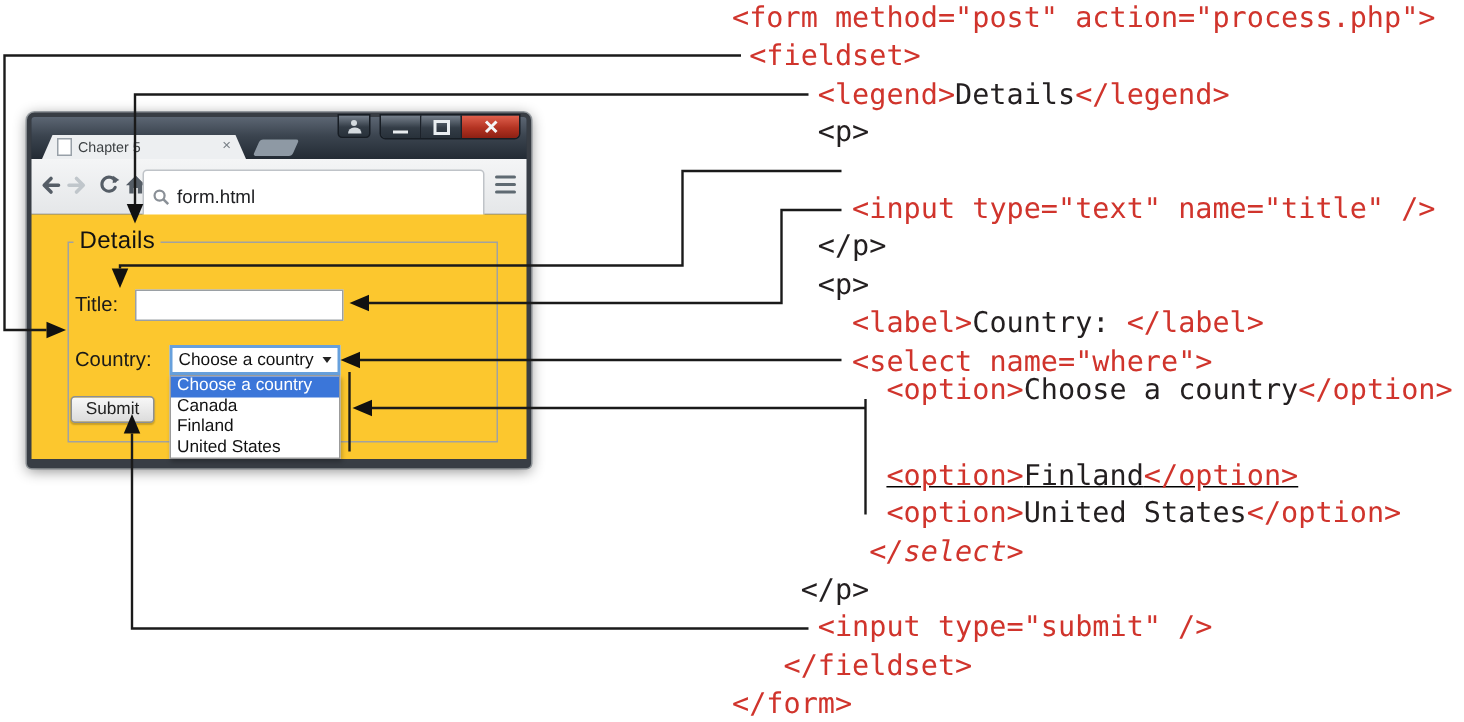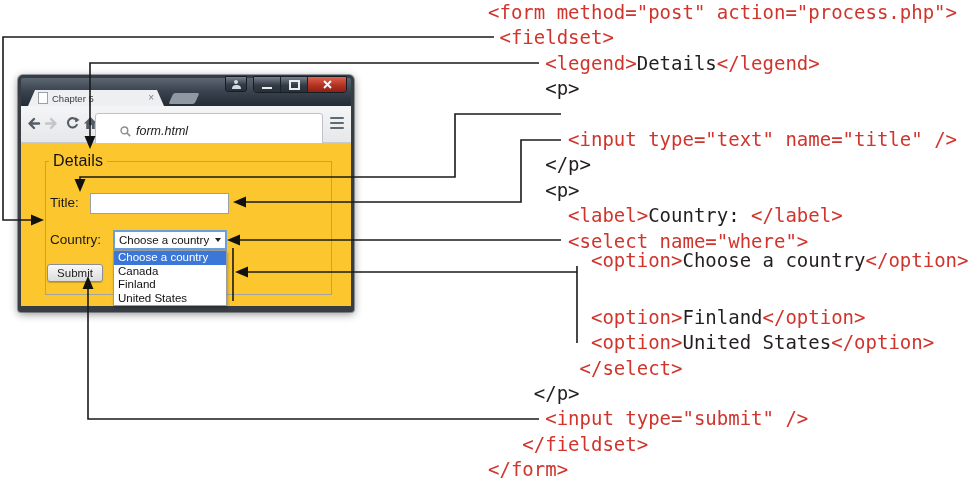--- a/index.html
+++ b/index.html
@@ -48,21 +48,21 @@
   .person-head{width:4px;height:4px;border-radius:50%;background:#d4dadf;margin:0 auto;}
   .person-body{width:9px;height:4px;border-radius:4px 4px 0 0;background:#d4dadf;margin-top:1px;}
 
   .toolbar{position:relative;height:37px;
            background:linear-gradient(#f4f5f6,#e5e7e9);border-bottom:1px solid #c6c9cd;
            box-sizing:border-box;}
   .navbtn{position:absolute;top:8px;width:18px;height:18px;display:flex;align-items:center;
           justify-content:center;}
   .addressbar{position:absolute;left:74px;top:7px;width:228px;height:36px;box-sizing:border-box;
               background:#fff;border:1px solid #bfc3c8;border-radius:3px;
-              display:flex;align-items:center;gap:4px;padding:0 23px;font-style:italic;}
+              display:flex;align-items:center;gap:4px;padding:0 5px;}
   .url{font-size:12.5px;color:#202124;}
   .menu-btn{position:absolute;right:7px;top:11px;width:14px;height:12px;
             display:flex;flex-direction:column;justify-content:space-between;}
   .menu-btn i{display:block;height:2.4px;background:#5f6a72;border-radius:1px;}
 
   
   .page{position:relative;height:163px;background:var(--yellow);}
   .fieldset-box{position:absolute;left:24px;top:18px;width:287px;height:134px;
                 border:1px solid #a2a2a0;box-sizing:border-box;}
   .legend{position:absolute;left:3px;top:-10px;background:var(--yellow);padding:0 4px;
@@ -183,23 +183,23 @@
       <div class="code-line" style="top: 0px; left: 0px;"><span class="red">&lt;form method="post" action="process.php"&gt;</span></div>
       <div class="code-line" style="top: 50.8px; left: 57.2px;"><span class="red">&lt;legend&gt;</span><span class="blk">Details</span><span class="red">&lt;/legend&gt;</span></div>
       <div class="code-line" style="top: 25.4px; left: 11.44px;"><span class="red">&lt;fieldset&gt;</span></div>
       <div class="code-line" style="top: 76.2px; left: 57.2px;"><span class="blk">&lt;p&gt;</span></div>
       <div class="code-line" style="top: 127px; left: 80.08px;"><span class="red">&lt;input type="text" name="title" /&gt;</span></div>
       <div class="code-line" style="top: 152.4px; left: 57.2px;"><span class="blk">&lt;/p&gt;</span></div>
       <div class="code-line" style="top: 177.8px; left: 57.2px;"><span class="blk">&lt;p&gt;</span></div>
       <div class="code-line" style="top: 203.2px; left: 80.08px;"><span class="red">&lt;label&gt;</span><span class="blk">Country: </span><span class="red">&lt;/label&gt;</span></div>
       <div class="code-line" style="top: 228.6px; left: 80.08px;"><span class="red">&lt;select name="where"&gt;</span></div>
       <div class="code-line" style="top: 248px; left: 102.96px;"><span class="red">&lt;option&gt;</span><span class="blk">Choose a country</span><span class="red">&lt;/option&gt;</span></div>
-      <div class="code-line" style="top: 304.8px; left: 102.96px;"><span class="red">&lt;option&gt;</span><span class="blk">Finland</span><span class="red">&lt;/option&gt;</span></div>
+      <div class="code-line" style="top: 304.8px; left: 102.96px; text-decoration: underline;"><span class="red">&lt;option&gt;</span><span class="blk">Finland</span><span class="red">&lt;/option&gt;</span></div>
       <div class="code-line" style="top: 330.2px; left: 102.96px;"><span class="red">&lt;option&gt;</span><span class="blk">United States</span><span class="red">&lt;/option&gt;</span></div>
-      <div class="code-line" style="top: 355.6px; left: 91.52px;"><span class="red">&lt;/select&gt;</span></div>
+      <div class="code-line" style="top: 355.6px; left: 91.52px; font-style: italic;"><span class="red">&lt;/select&gt;</span></div>
       <div class="code-line" style="top: 381px; left: 45.76px;"><span class="blk">&lt;/p&gt;</span></div>
       <div class="code-line" style="top: 406.4px; left: 57.2px;"><span class="red">&lt;input type="submit" /&gt;</span></div>
       <div class="code-line" style="top: 431.8px; left: 34.32px;"><span class="red">&lt;/fieldset&gt;</span></div>
       <div class="code-line" style="top: 457.2px; left: 0px;"><span class="red">&lt;/form&gt;</span></div>
     </div>
 
   <svg id="connectors" width="976" height="481" viewBox="0 0 976 481">
     <g stroke="#1a1a1a" stroke-width="1.6" fill="none">
       <polyline points="494,37 3,37 3,220 31,220"></polyline>
       <polyline points="539,63 90,63 90,136"></polyline>

